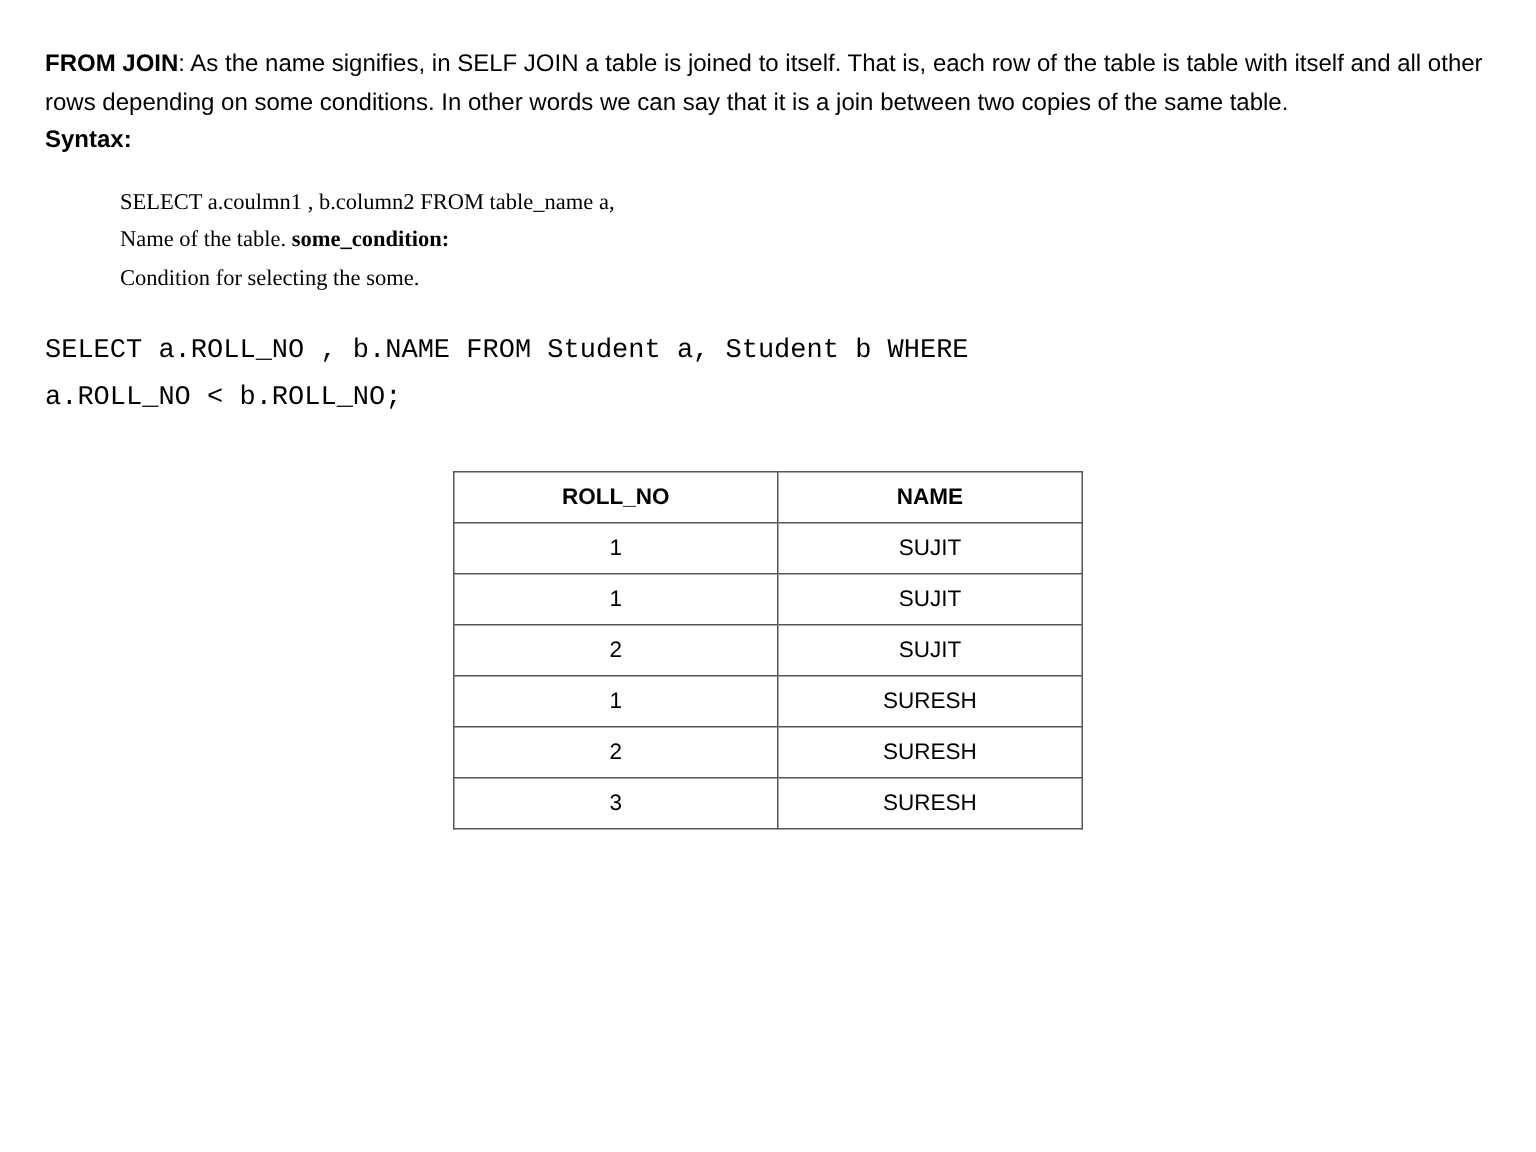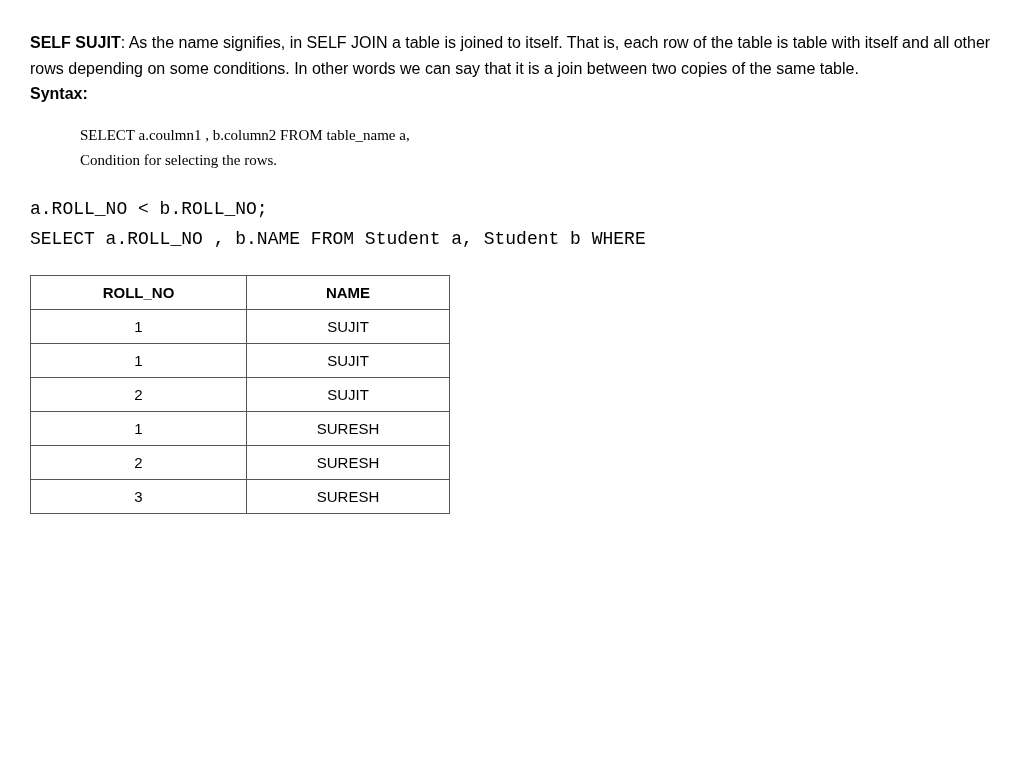--- a/index.html
+++ b/index.html
@@ -36,22 +36,22 @@
 
     .query-block {
       font-family: 'Courier New', Courier, monospace;
       font-size: 18px;
       margin: 20px 0 20px 0;
       line-height: 1.7;
     }
 
     .table-container {
       display: flex;
-      justify-content: flex-start;
-      margin-top: 20px;
+      justify-content: center;
+      margin-top: 34px;
     }
 
     table {
       border-collapse: collapse;
       min-width: 420px;
     }
 
     table th, table td {
       border: 1px solid #555;
       padding: 8px 40px;
@@ -65,33 +65,36 @@
     }
 
     table td {
       background: #ffffff;
     }
   </style>
 </head>
 <body>
 
 <p class="intro-text">
-  <strong>SELF SUJIT</strong><span>: As the name signifies, in SELF JOIN a table is joined to itself. That is, each row of the table is table with itself and all other rows depending on some conditions. In other words we can say that it is a join between two copies of the same table.</span>
+  <strong>FROM JOIN</strong><span>: As the name signifies, in SELF JOIN a table is joined to itself. That is, each row of the table is table with itself and all other rows depending on some conditions. In other words we can say that it is a join between two copies of the same table.</span>
   <br>
   <strong>Syntax:</strong>
 </p>
 
 <div class="code-block">
   <div>SELECT a.coulmn1 , b.column2 FROM table_name a,</div>
-  <div>Condition for selecting the rows.</div>
+  <div>
+    <span>Name of the table. </span><span class="bold-code">some_condition:</span>
+  </div>
+  <div>Condition for selecting the some.</div>
 </div>
 
 <div class="query-block">
+  <div>SELECT a.ROLL_NO , b.NAME FROM Student a, Student b WHERE</div>
   <div>a.ROLL_NO &lt; b.ROLL_NO;</div>
-  <div>SELECT a.ROLL_NO , b.NAME FROM Student a, Student b WHERE</div>
 </div>
 
 <div class="table-container">
   <table>
     <thead>
       <tr>
         <th>ROLL_NO</th>
         <th>NAME</th>
       </tr>
     </thead>

